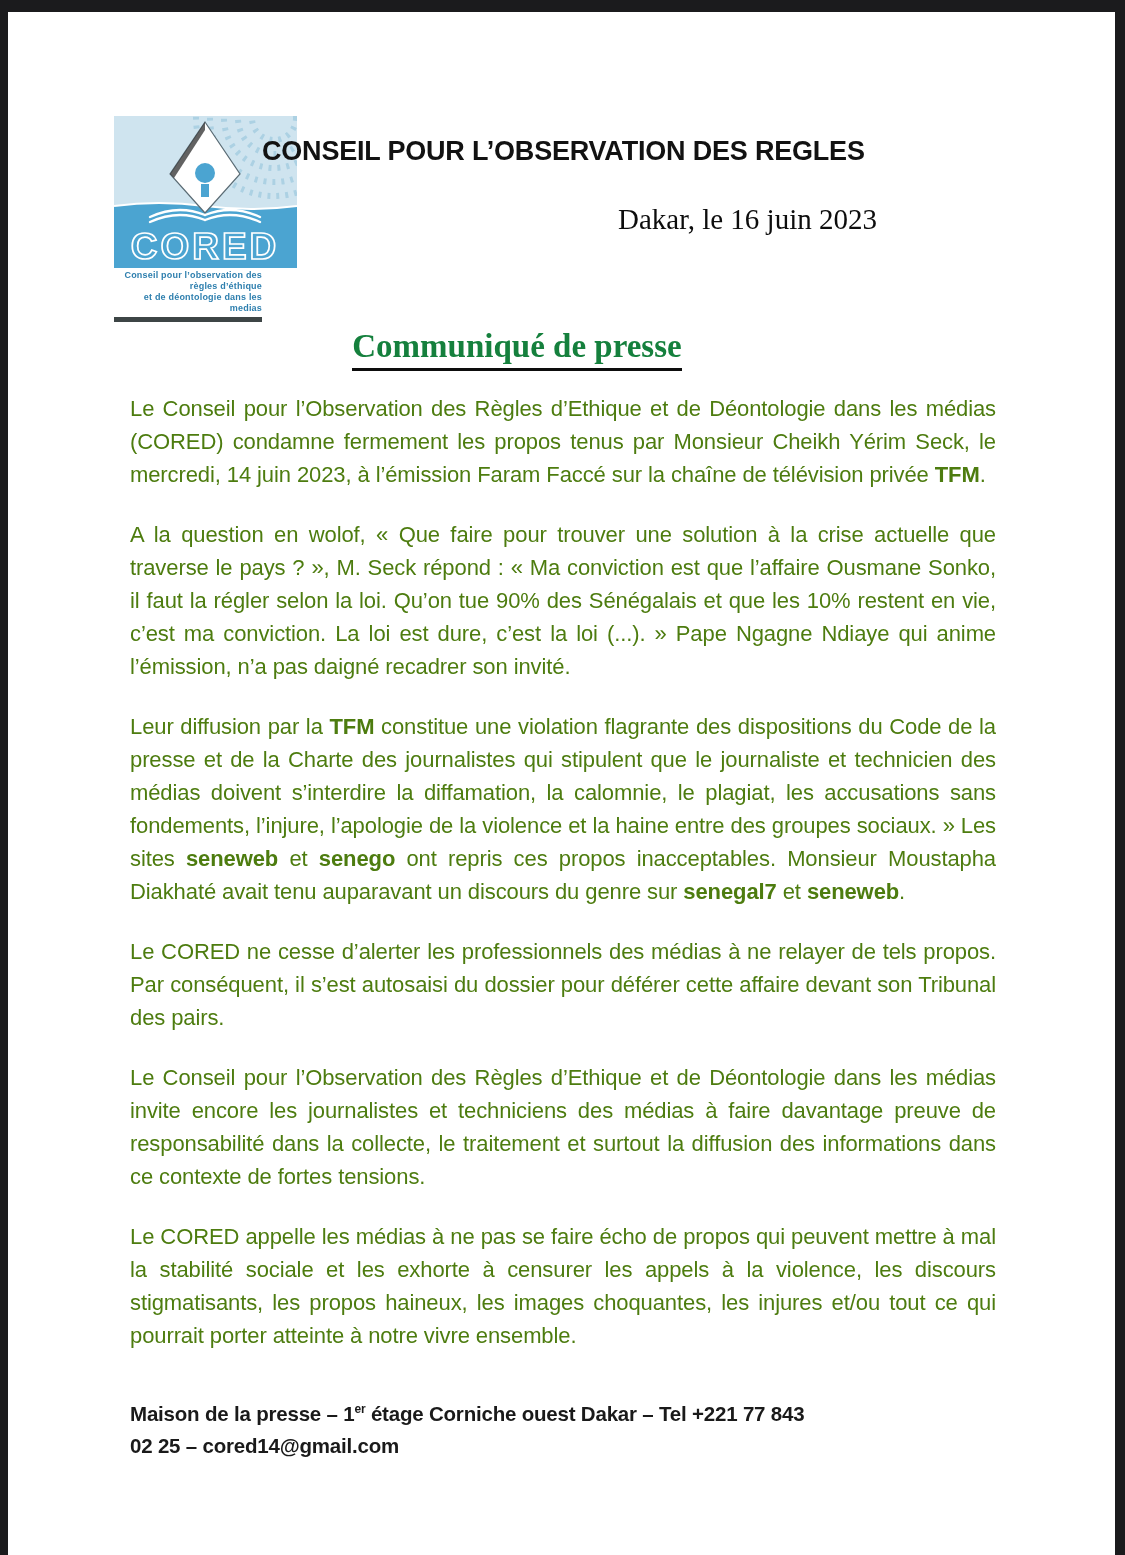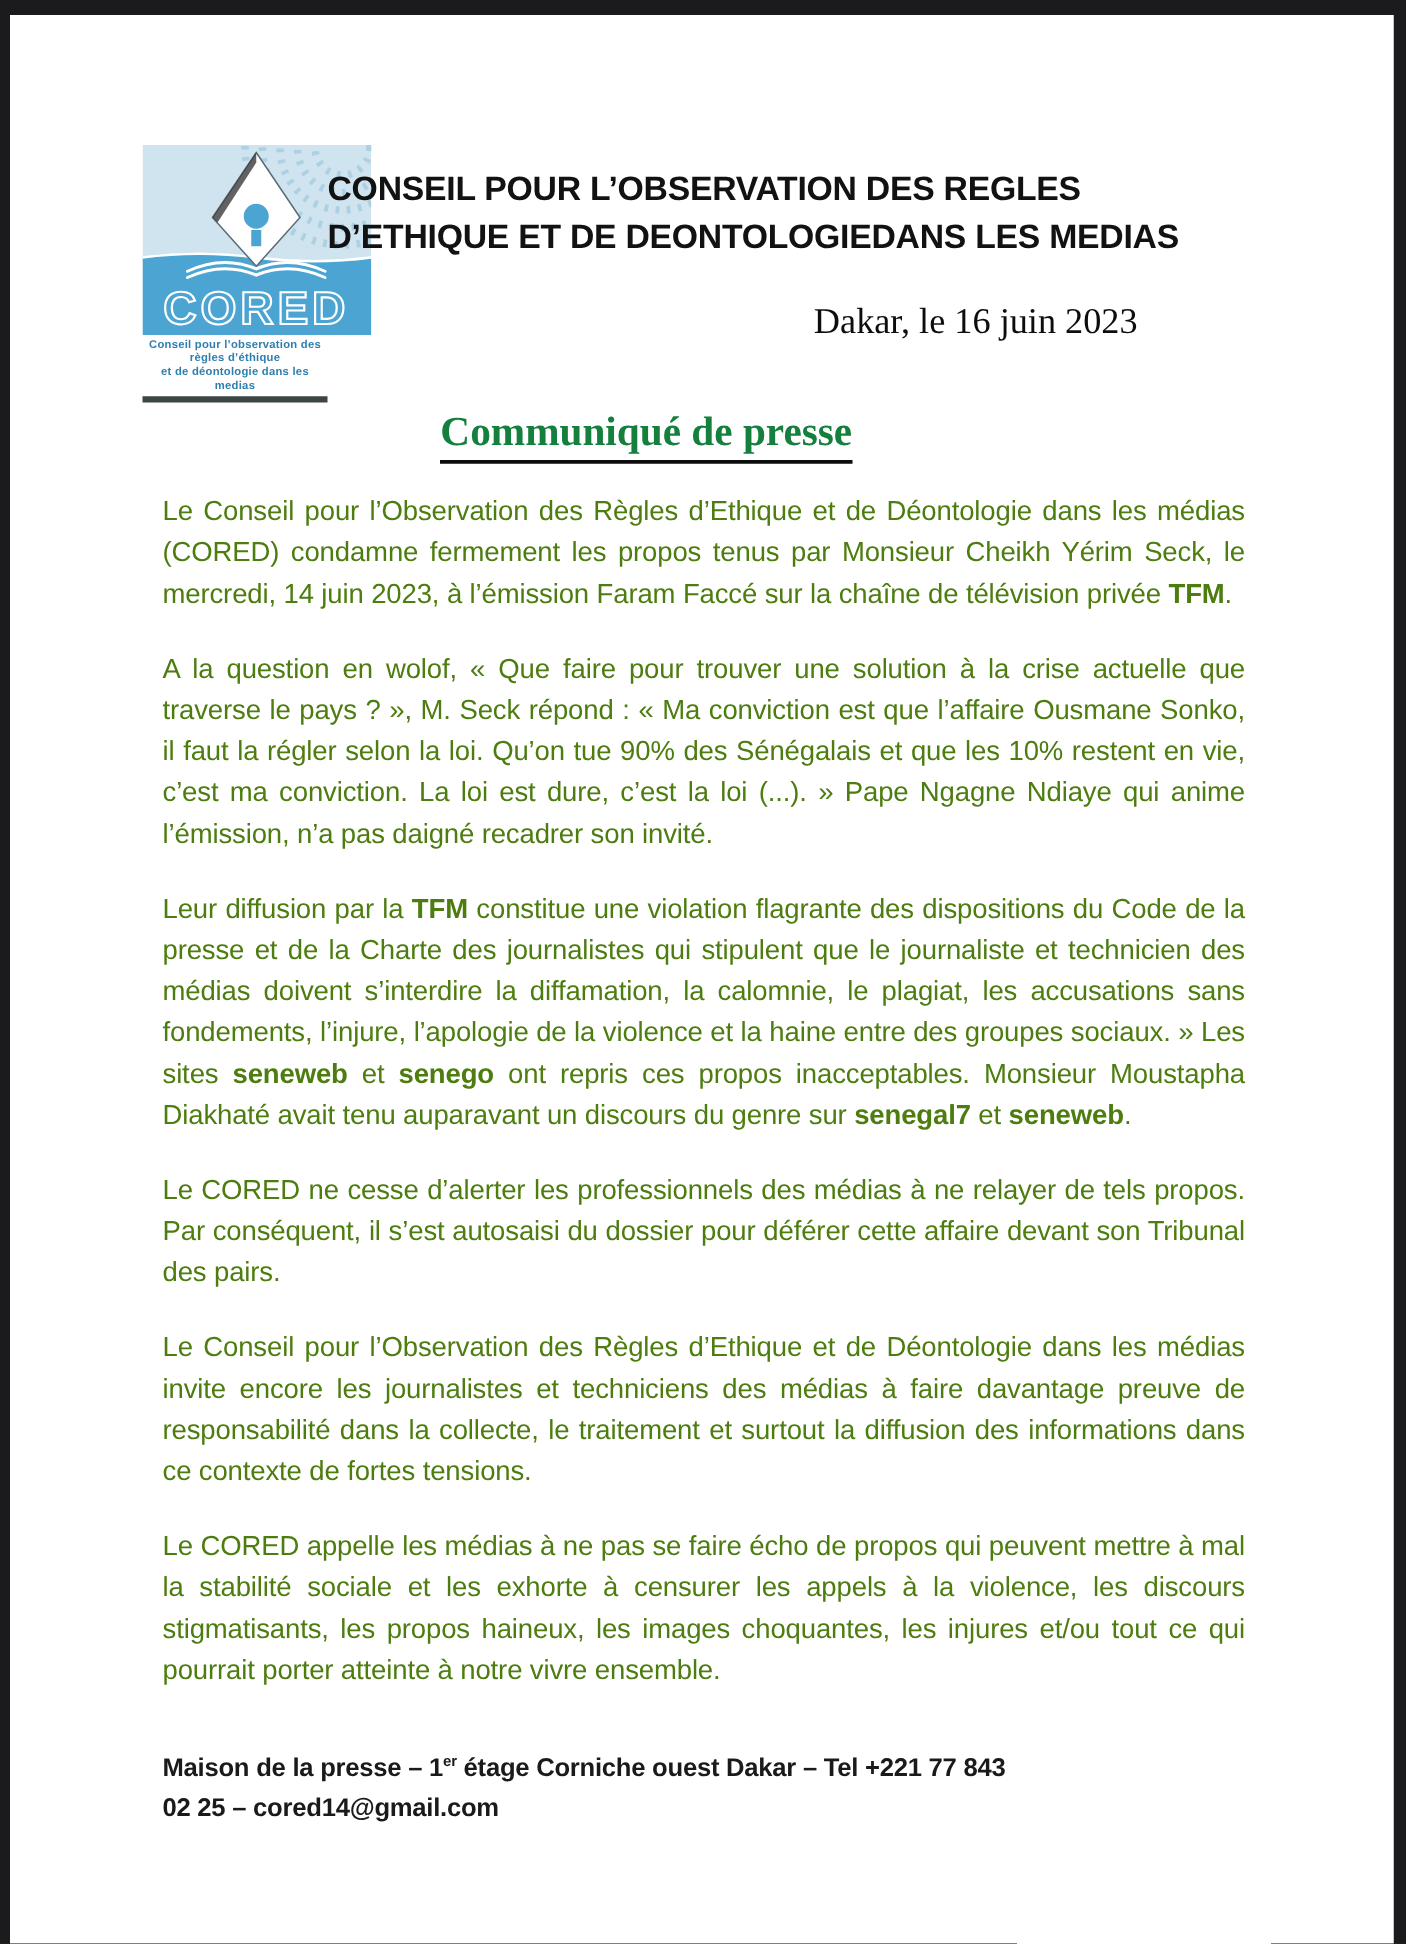--- a/index.html
+++ b/index.html
@@ -31,21 +31,21 @@
     margin-top: 104px;
     align-items: flex-start;
   }
   .logo-block {
     width: 148px;
     margin-left: -16px;
     flex: 0 0 auto;
   }
   .logo-square { display: block; }
   .logo-caption {
-    text-align: center;
+    text-align: right;
     font-size: 9px;
     line-height: 11px;
     font-weight: 700;
     letter-spacing: .2px;
     margin-top: 2px;
   }
   .logo-bar {
     height: 5px;
     margin-top: 3px;
     width: 100%;
@@ -150,21 +150,20 @@
         <div class="logo-caption" style="color:#2e7fae;">
           <div>Conseil pour l’observation des règles d’éthique</div>
           <div>et de déontologie dans les medias</div>
         </div>
         <div class="logo-bar" style="background:#3d4546;"></div>
       </div>
 
       <div class="header-text">
         <div class="org-name">
           <div>CONSEIL POUR L’OBSERVATION DES REGLES</div>
-          <div>D’ETHIQUE ET DE DEONTOLOGIEDANS LES MEDIAS</div>
         </div>
         <div class="dateline">Dakar, le 16 juin 2023</div>
       </div>
     </div>
 
     <div class="doc-title-wrap">
       <span class="doc-title">Communiqué de presse</span>
     </div>
 
     <div class="body-text">

